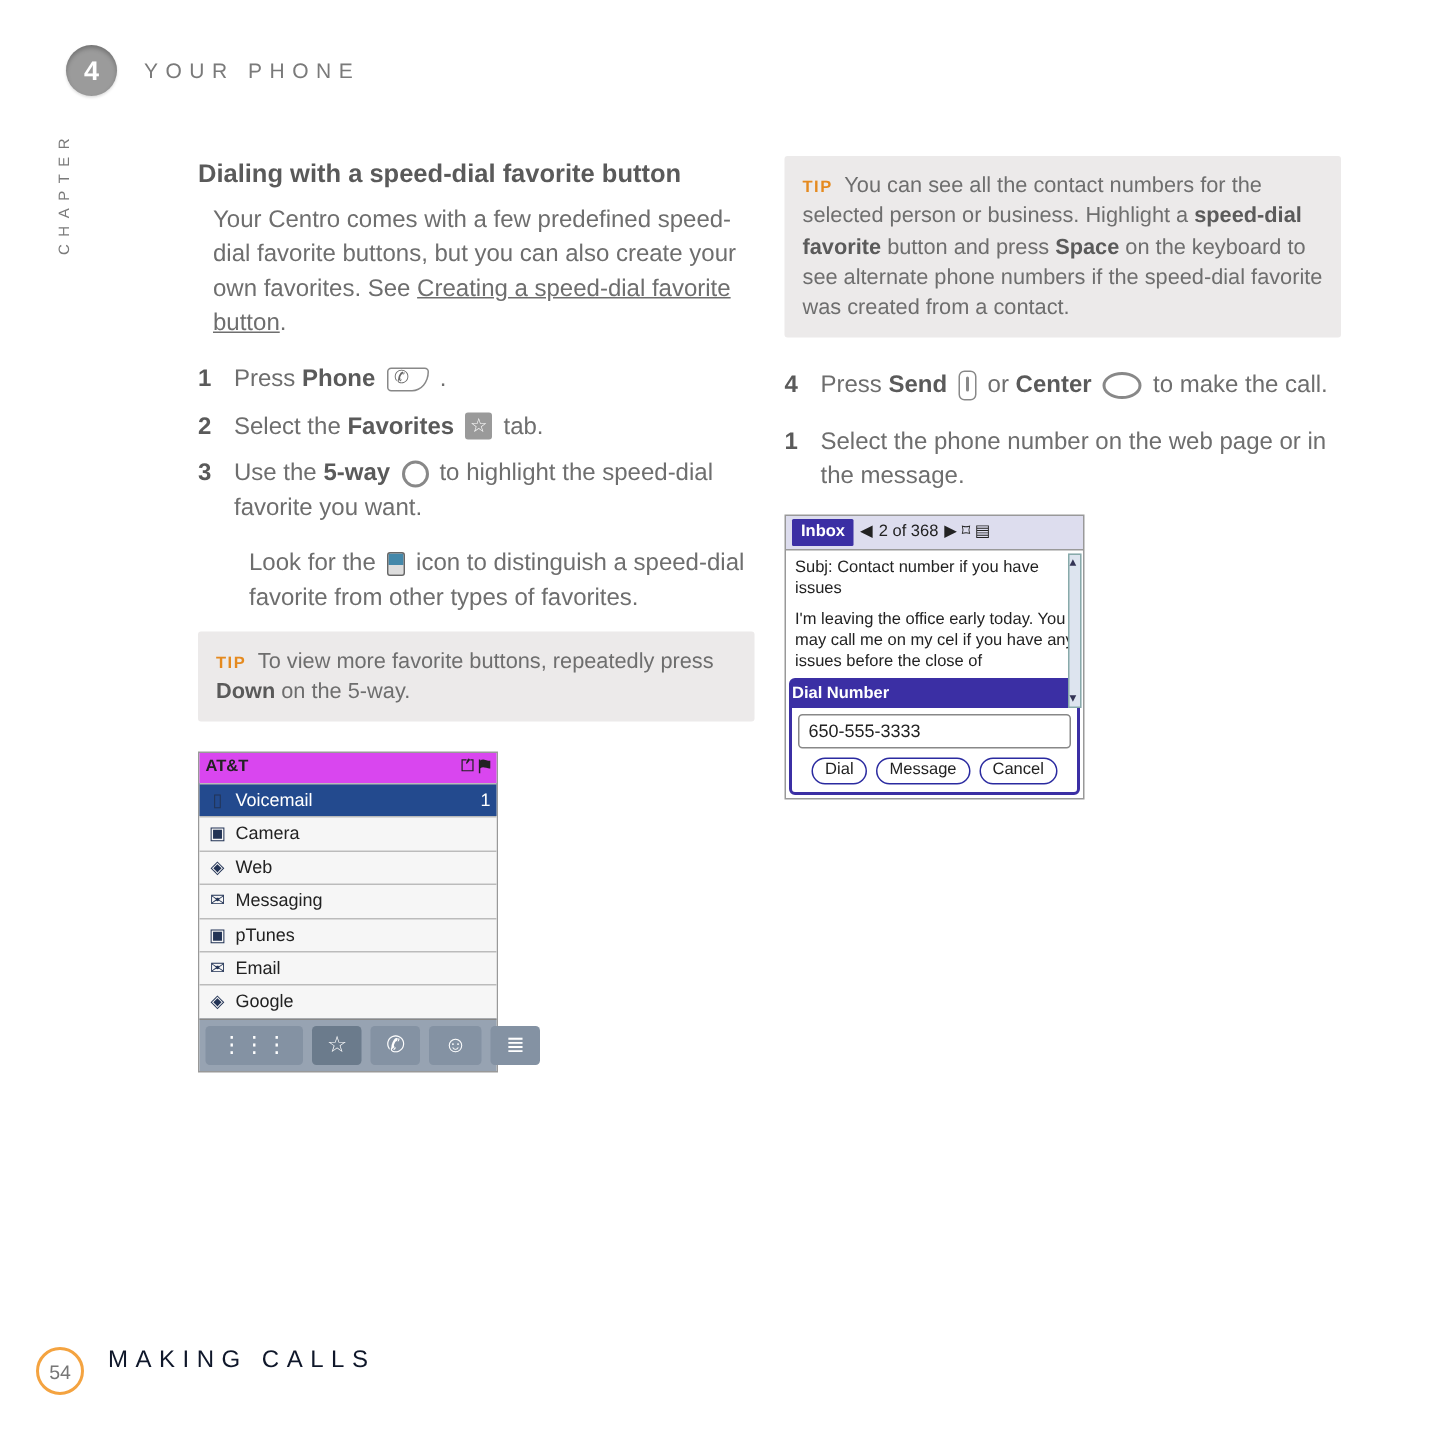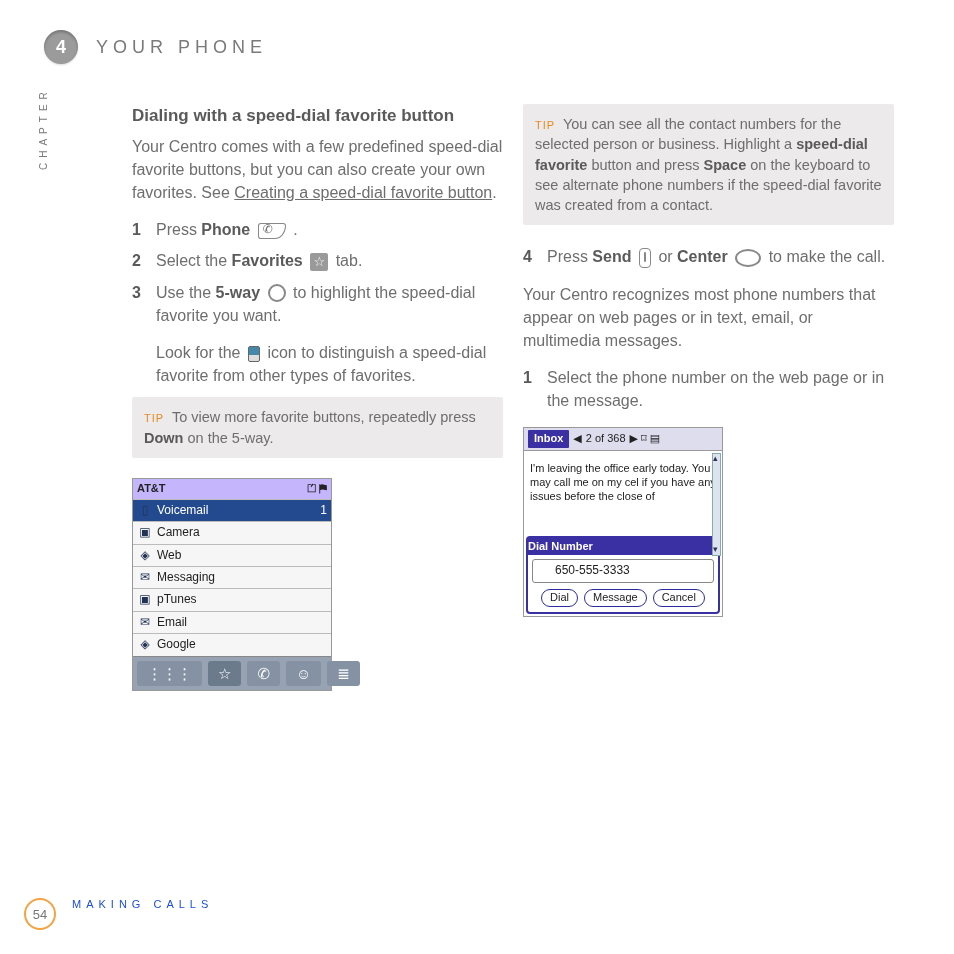--- a/index.html
+++ b/index.html
@@ -16,80 +16,80 @@
   .hdr{display:flex;align-items:center;margin-bottom:40px}
   .badge{
     width:34px;height:34px;border-radius:50%;
     background:#9b9b9b;color:#fff;
     display:flex;align-items:center;justify-content:center;
     font-weight:bold;font-size:18px;
     box-shadow:inset 0 2px 3px rgba(0,0,0,.25),0 1px 2px rgba(0,0,0,.15);
     margin-right:18px;
     flex:none;
   }
-  .hdr-title{letter-spacing:5px;font-size:18px;color:#7a7a7a}
+  .hdr-title{letter-spacing:5px;font-size:14px;color:#7a7a7a}
   .chapter-side{
     position:absolute;left:38px;top:90px;
     transform:rotate(-90deg);transform-origin:left top;
     letter-spacing:5px;font-size:10px;color:#7a7a7a;
     width:80px;text-align:center;translate:0 80px;
   }
   .cols{display:flex;gap:20px;margin-left:88px}
   .col{flex:1;min-width:0;font-size:16px;line-height:1.45}
   h3{color:#5a5a5a;font-size:17px;font-weight:bold;margin:0 0 6px 0}
-  p{margin:0 0 14px 0}
+  p{margin:0 0 14px 10px}
   .link{text-decoration:underline}
   .b{font-weight:bold;color:#5a5a5a}
   ol.steps{list-style:none;padding:0;margin:0 0 14px 0}
   ol.steps>li{display:flex;margin-bottom:8px}
   ol.steps>li>.n{font-weight:bold;color:#5a5a5a;width:24px;flex:none}
   ol.steps>li>.t{flex:1}
   .indent{padding-left:24px;margin-bottom:10px}
   .tipbox{
     background:#eceaea;padding:10px 12px;font-size:14.5px;line-height:1.4;
     border-radius:2px;margin:10px 0 20px 0;
   }
-  .tiplabel{color:#e58a1f;font-weight:normal;font-size:11px;letter-spacing:1px;margin-right:4px}
+  .tiplabel{color:#e58a1f;font-weight:bold;font-size:11px;letter-spacing:1px;margin-right:4px}
   .ico{display:inline-block;vertical-align:middle;margin:0 3px}
   .ico.phonekey{width:28px;height:16px;border:1.5px solid #888;border-radius:3px 3px 12px 3px/3px 3px 14px 3px;position:relative}
   .ico.phonekey::after{content:"✆";position:absolute;left:4px;top:-3px;font-size:12px;color:#666}
   .ico.star{width:18px;height:18px;background:#9a9a9a;position:relative;border-radius:2px;color:#fff;text-align:center;font-size:13px;line-height:18px}
   .ico.star::after{content:"☆"}
   .ico.ring{width:18px;height:18px;border:2px solid #888;border-radius:50%}
   .ico.ring.wide{width:26px;height:18px;border-radius:50%/50%}
   .ico.phone-mini{width:12px;height:16px;border:1px solid #666;border-radius:2px;background:linear-gradient(#48a 0 55%,#ddd 55% 100%)}
   .ico.send{width:12px;height:20px;border:1.5px solid #888;border-radius:4px;position:relative}
   .ico.send::after{content:"";position:absolute;left:4px;top:3px;width:2px;height:10px;background:#888;border-radius:1px}
   
   .favshot{width:200px;border:1px solid #999;font-size:12px;color:#222;margin-top:4px}
-  .favshot .bar{background:#c4b5fd;padding:2px 4px;display:flex;justify-content:space-between;align-items:flex-end;font-weight:bold;font-size:11px}
+  .favshot .bar{background:#d946ef;padding:2px 4px;display:flex;justify-content:space-between;align-items:flex-end;font-weight:bold;font-size:11px}
   .favshot .row{display:flex;align-items:center;border-top:1px solid #bbb;padding:2px 4px;background:#f6f6f6}
   .favshot .row.sel{background:#234a8e;color:#fff}
   .favshot .ic{width:16px;text-align:center;margin-right:4px;color:#235}
   .favshot .num{margin-left:auto}
   .favshot .tabbar{display:flex;background:#97a3b2;padding:4px;gap:6px;justify-content:space-around;border-top:1px solid #888}
   .favshot .tabbar span{color:#fff;font-size:15px;background:#8492a3;border-radius:3px;padding:2px 10px}
   .favshot .tabbar span.active{background:#6b7b8c}
   
   .inshot{width:200px;border:1px solid #999;font-size:11px;color:#222}
   .inshot .top{background:#dde;padding:2px 4px;display:flex;align-items:center;gap:4px}
   .inshot .top .ibx{background:#3b2fa4;color:#fff;font-weight:bold;padding:1px 6px;border-radius:1px}
   .inshot .body{padding:4px 6px;line-height:1.3;border-top:1px solid #999;position:relative;height:108px}
   .inshot .scroll{position:absolute;right:1px;top:2px;bottom:2px;width:9px;background:#dde4ef;border:1px solid #8aa}
   .inshot .scroll::before{content:"▴";position:absolute;top:-1px;left:0;font-size:9px;color:#335}
   .inshot .scroll::after{content:"▾";position:absolute;bottom:-1px;left:0;font-size:9px;color:#335}
   .inshot .dlg{border:2px solid #3b2fa4;border-radius:4px;margin:-22px 2px 2px 2px;background:#fff}
   .inshot .dlg .dt{background:#3b2fa4;color:#fff;font-weight:bold;text-align:left;font-size:11px;padding:1px 0}
-  .inshot .dlg .dn{padding:2px 22px;border:1px solid #888;margin:4px;border-radius:3px;font-size:12px}
+  .inshot .dlg .dn{padding:2px 6px;border:1px solid #888;margin:4px;border-radius:3px;font-size:12px}
   .inshot .dlg .btns{display:flex;gap:6px;justify-content:center;padding:2px 16px 5px}
   .inshot .dlg .btns span{border:1.5px solid #2b2ba0;border-radius:9px;padding:0 8px;font-size:11px}
   
   .ftr{position:absolute;left:24px;bottom:24px;display:flex;align-items:flex-start;gap:16px}
   .pgno{width:32px;height:32px;border:2px solid #f4a340;border-radius:50%;display:flex;align-items:center;justify-content:center;font-size:13px;color:#777}
-  .ftxt{letter-spacing:5px;font-size:11px;color:#1d4ed8}
+  .ftxt{letter-spacing:5px;font-size:16px;color:#0f172a}
 </style>
 </head>
 <body>
 
 <div class="hdr">
   <div class="badge">4</div>
   <div class="hdr-title">YOUR PHONE</div>
 </div>
 <div class="chapter-side">CHAPTER</div>
 
@@ -186,36 +186,36 @@
         <span class="t">
           <span>Press </span><span class="b">Send</span>
           <span class="ico send"></span>
           <span> or </span><span class="b">Center</span>
           <span class="ico ring wide"></span>
           <span> to make the call.</span>
         </span>
         </li>
     </ol>
 
-    <p>Your Centro recognizes most phone numbers that appear on web pages or in text, email, or multimedia messages.</p>
     <ol class="steps">
       <li>
           <span class="n">1</span>
         <span class="t">Select the phone number on the web page or in the message.</span>
         </li>
     </ol>
 
     <div class="inshot">
       <div class="top">
         <span class="ibx">Inbox</span>
         <span>◀</span>
           <span>2 of 368</span>
           <span>▶ ⌑ ▤</span>
       </div>
       <div class="body">
+        <div>Subj: Contact number if you have issues</div>
         <div style="height:6px"></div>
         <div>I'm leaving the office early today. You may call me on my cel if you have any issues before the close of</div>
         <div class="scroll"></div>
       </div>
       <div class="dlg">
         <div class="dt">Dial Number</div>
         <div class="dn">650-555-3333</div>
         <div class="btns">
           <span>Dial</span>
           <span>Message</span>

